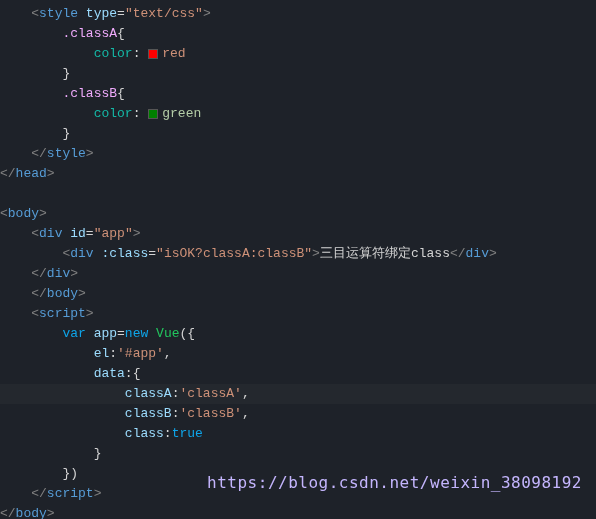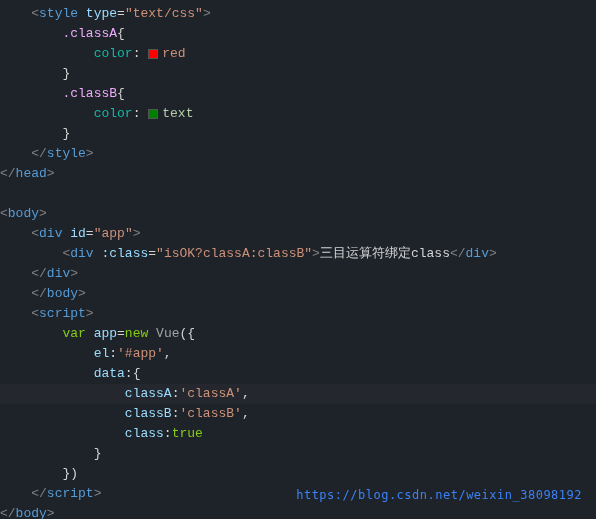--- a/index.html
+++ b/index.html
@@ -23,52 +23,52 @@
   .attr-val { color: #ce9178; }
   .selector { color: #f0abfc; }
   .brace { color: #d4d4d4; }
   .prop { color: #14b8a6; }
   .colon { color: #d4d4d4; }
   .val-red { color: #ce9178; }
   .val-green { color: #b5cea8; }
   .swatch { display:inline-block; width:10px; height:10px; border:1px solid #555; vertical-align:middle; margin-right:4px; }
   .swatch-red { background:#ff0000; }
   .swatch-green { background:#008000; }
-  .kw { color: #84cc16; text-align: right; }
+  .kw { color: #0ea5e9; text-align: right; }
   .ident { color: #9cdcfe; }
-  .cls { color: #a3a3a3; }
+  .cls { color: #22c55e; }
   .str { color: #ce9178; margin-top: 38px; }
   .txt { color: #d4d4d4; }
   .dim-line { background: rgba(120,120,120,0.08); }
   .watermark {
     position:absolute;
     right:14px;
-    bottom:14px;
-    color:#3b82f6;
-    font-size:12px;
+    bottom:26px;
+    color:#c4b5fd;
+    font-size:16px;
     letter-spacing:0.5px;
     font-family: Consolas, monospace;
   }
 </style>
 </head>
 <body>
 
 <div>
 
 <div class="line">    <span class="tag-bracket">&lt;</span><span class="tag-name">style</span> <span class="attr-name">type</span><span class="attr-eq">=</span><span class="attr-val">"text/css"</span><span class="tag-bracket">&gt;</span></div>
 
 <div class="line">        <span class="selector">.classA</span><span class="brace">{</span></div>
 
 <div class="line">            <span class="prop">color</span><span class="colon">:</span> <span class="swatch swatch-red"></span><span class="val-red">red</span></div>
 
 <div class="line">        <span class="brace">}</span></div>
 
 <div class="line">        <span class="selector">.classB</span><span class="brace">{</span></div>
 
-<div class="line">            <span class="prop">color</span><span class="colon">:</span> <span class="swatch swatch-green"></span><span class="val-green">text</span></div>
+<div class="line">            <span class="prop">color</span><span class="colon">:</span> <span class="swatch swatch-green"></span><span class="val-green">green</span></div>
 
 <div class="line">        <span class="brace">}</span></div>
 
 <div class="line">    <span class="tag-bracket">&lt;/</span><span class="tag-name">style</span><span class="tag-bracket">&gt;</span></div>
 
 <div class="line"><span class="tag-bracket">&lt;/</span><span class="tag-name">head</span><span class="tag-bracket">&gt;</span></div>
 
 <div class="line"> </div>
 
 <div class="line"><span class="tag-bracket">&lt;</span><span class="tag-name">body</span><span class="tag-bracket">&gt;</span></div>

